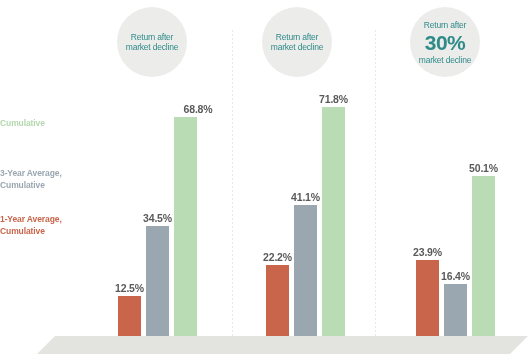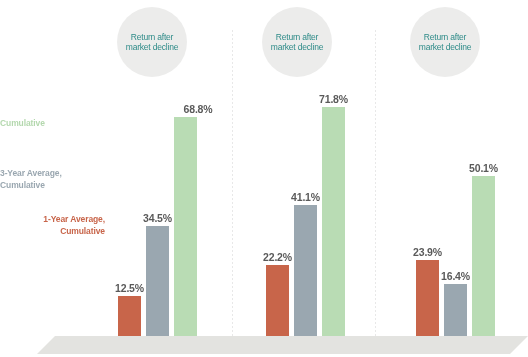--- a/index.html
+++ b/index.html
@@ -57,21 +57,21 @@
     position:absolute;
     left:0px;
     width:105px;
     font-size:8.5px;
     line-height:11.5px;
     font-weight:bold;
     letter-spacing:-0.1px;
   }
   .legend-5{top:118px;color:#b4d8ae;}
   .legend-3{top:168px;color:#9aa7b0;}
-  .legend-1{top:214px;color:#c8654a;text-align:right;}
+  .legend-1{top:214px;color:#c8654a;}
 
   
   .bar{
     position:absolute;
     width:23px;
     bottom:21px;      
     z-index:4;
   }
   .bar.s1{background:#c8654a;}
   .bar.s3{background:#9aa7b0;}
@@ -103,20 +103,21 @@
     <div class="c-bot">market decline</div>
   </div>
 
   <div class="circle" style="left:262px;top:7px;">
     <div class="c-top">Return after</div>
     <div class="c-bot">market decline</div>
   </div>
 
   <div class="circle" style="left:410px;top:7px;">
     <div class="c-top">Return after</div>
+    <div class="c-mid">30%</div>
     <div class="c-bot">market decline</div>
   </div>
 
   <div class="legend-item legend-5">
     <div>Cumulative</div>
   </div>
   <div class="legend-item legend-3">
     <div>3-Year Average,</div>
     <div>Cumulative</div>
   </div>

